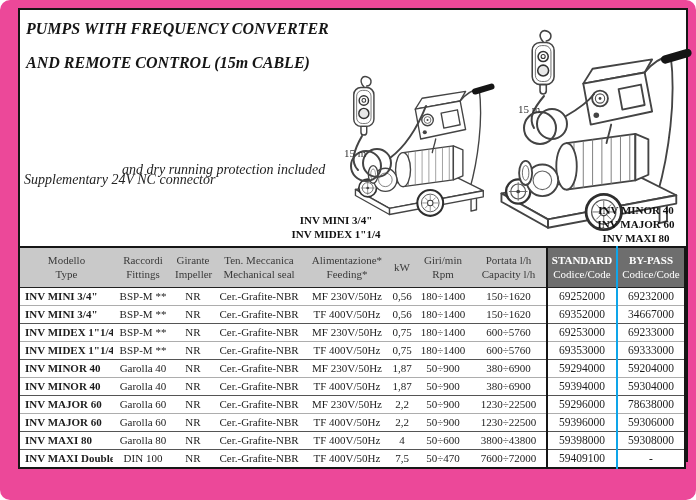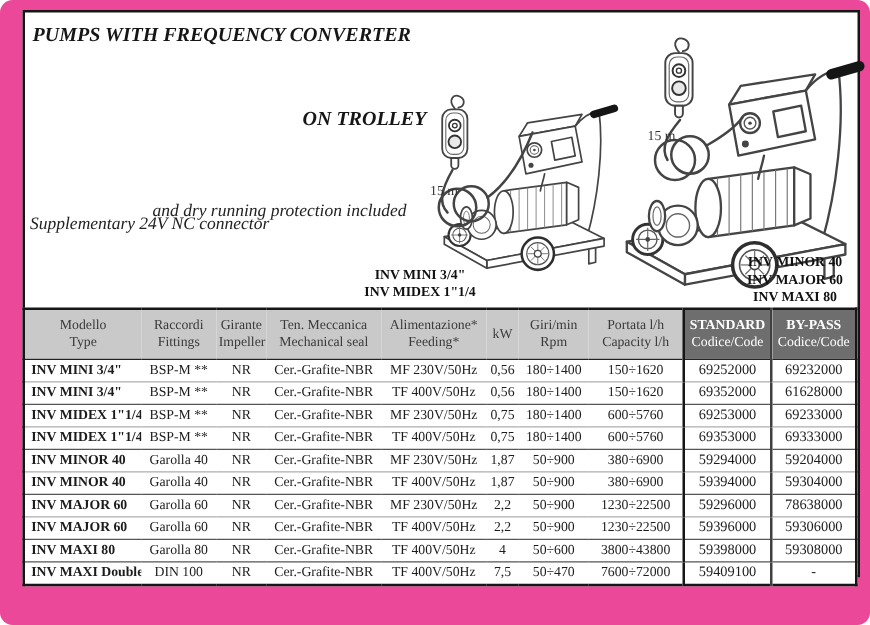--- a/index.html
+++ b/index.html
@@ -54,37 +54,37 @@
   .pump-table tbody tr.group-start { border-top:1.4px solid #555; }
   .pump-table tbody tr:first-child { border-top:none; }
   .c-model { width:94px; }  td.c-model { text-align:left; padding-left:5px; font-weight:bold; }
   .c-fit   { width:60px; }
   .c-imp   { width:40px;margin-top:41px; }
   .c-seal  { width:92px; }
   .c-feed  { width:84px; }
   .c-kw    { width:26px;margin-left:24px; }
   .c-rpm   { width:56px; }
   .c-cap   { width:76px; }
-  .c-std   { width:70px; border-left:2px solid #161616; border-right:2px solid #404040; }
+  .c-std   { width:70px; border-left:2px solid #161616; border-right:2px solid #0ea5e9; }
   .c-byp   { width:68px; }
   td.c-std, td.c-byp { font-size:11.5px; }
 
   .footnotes { position:absolute; left:20px; top:465px; font-size:11.5px; line-height:14.5px; color:#222; white-space:nowrap; }
   svg .ln { fill:none; stroke:#444; stroke-width:2; stroke-linecap:round; stroke-linejoin:round; }
   svg .fw { fill:#fff; stroke:#444; stroke-width:2; stroke-linejoin:round; }
 </style>
 </head>
 <body>
 
 <div class="page">
 
   <div class="frame"></div>
 
   <div class="title-line t1">PUMPS WITH FREQUENCY CONVERTER</div>
-  <div class="title-line t3">ON TROLLEY</div>
+  <div class="title-line t2">AND REMOTE CONTROL (15m CABLE)</div>
   <div class="subtitle-line s1">Supplementary 24V NC connector</div>
   <div class="subtitle-line s2">and dry running protection included</div>
 
   <svg width="0" height="0" style="position:absolute" aria-hidden="true">
     <defs>
       <g id="g-pendant">
         <path class="ln" d="M22,15 C14,6 20,-2 28,2 C34,5 33,13 26,14"></path>
         <rect class="fw" x="8" y="16" width="28" height="54" rx="10" stroke-width="2.4"></rect>
         <rect x="12" y="20" width="20" height="46" rx="8" fill="none" stroke="#666" stroke-width="1.2"></rect>
         <circle cx="22" cy="34" r="6.5" fill="none" stroke="#333" stroke-width="2"></circle>
@@ -248,21 +248,21 @@
         <tr>
           <td class="c-model">INV MINI 3/4"</td>
           <td class="c-fit">BSP-M **</td>
           <td class="c-imp">NR</td>
           <td class="c-seal">Cer.-Grafite-NBR</td>
           <td class="c-feed">TF 400V/50Hz</td>
           <td class="c-kw">0,56</td>
           <td class="c-rpm">180÷1400</td>
           <td class="c-cap">150÷1620</td>
           <td class="c-std">69352000</td>
-          <td class="c-byp">61628000</td>
+          <td class="c-byp">34667000</td>
         </tr>
         <tr class="group-start">
           <td class="c-model">INV MIDEX 1"1/4</td>
           <td class="c-fit">BSP-M **</td>
           <td class="c-imp">NR</td>
           <td class="c-seal">Cer.-Grafite-NBR</td>
           <td class="c-feed">MF 230V/50Hz</td>
           <td class="c-kw">0,75</td>
           <td class="c-rpm">180÷1400</td>
           <td class="c-cap">600÷5760</td>

